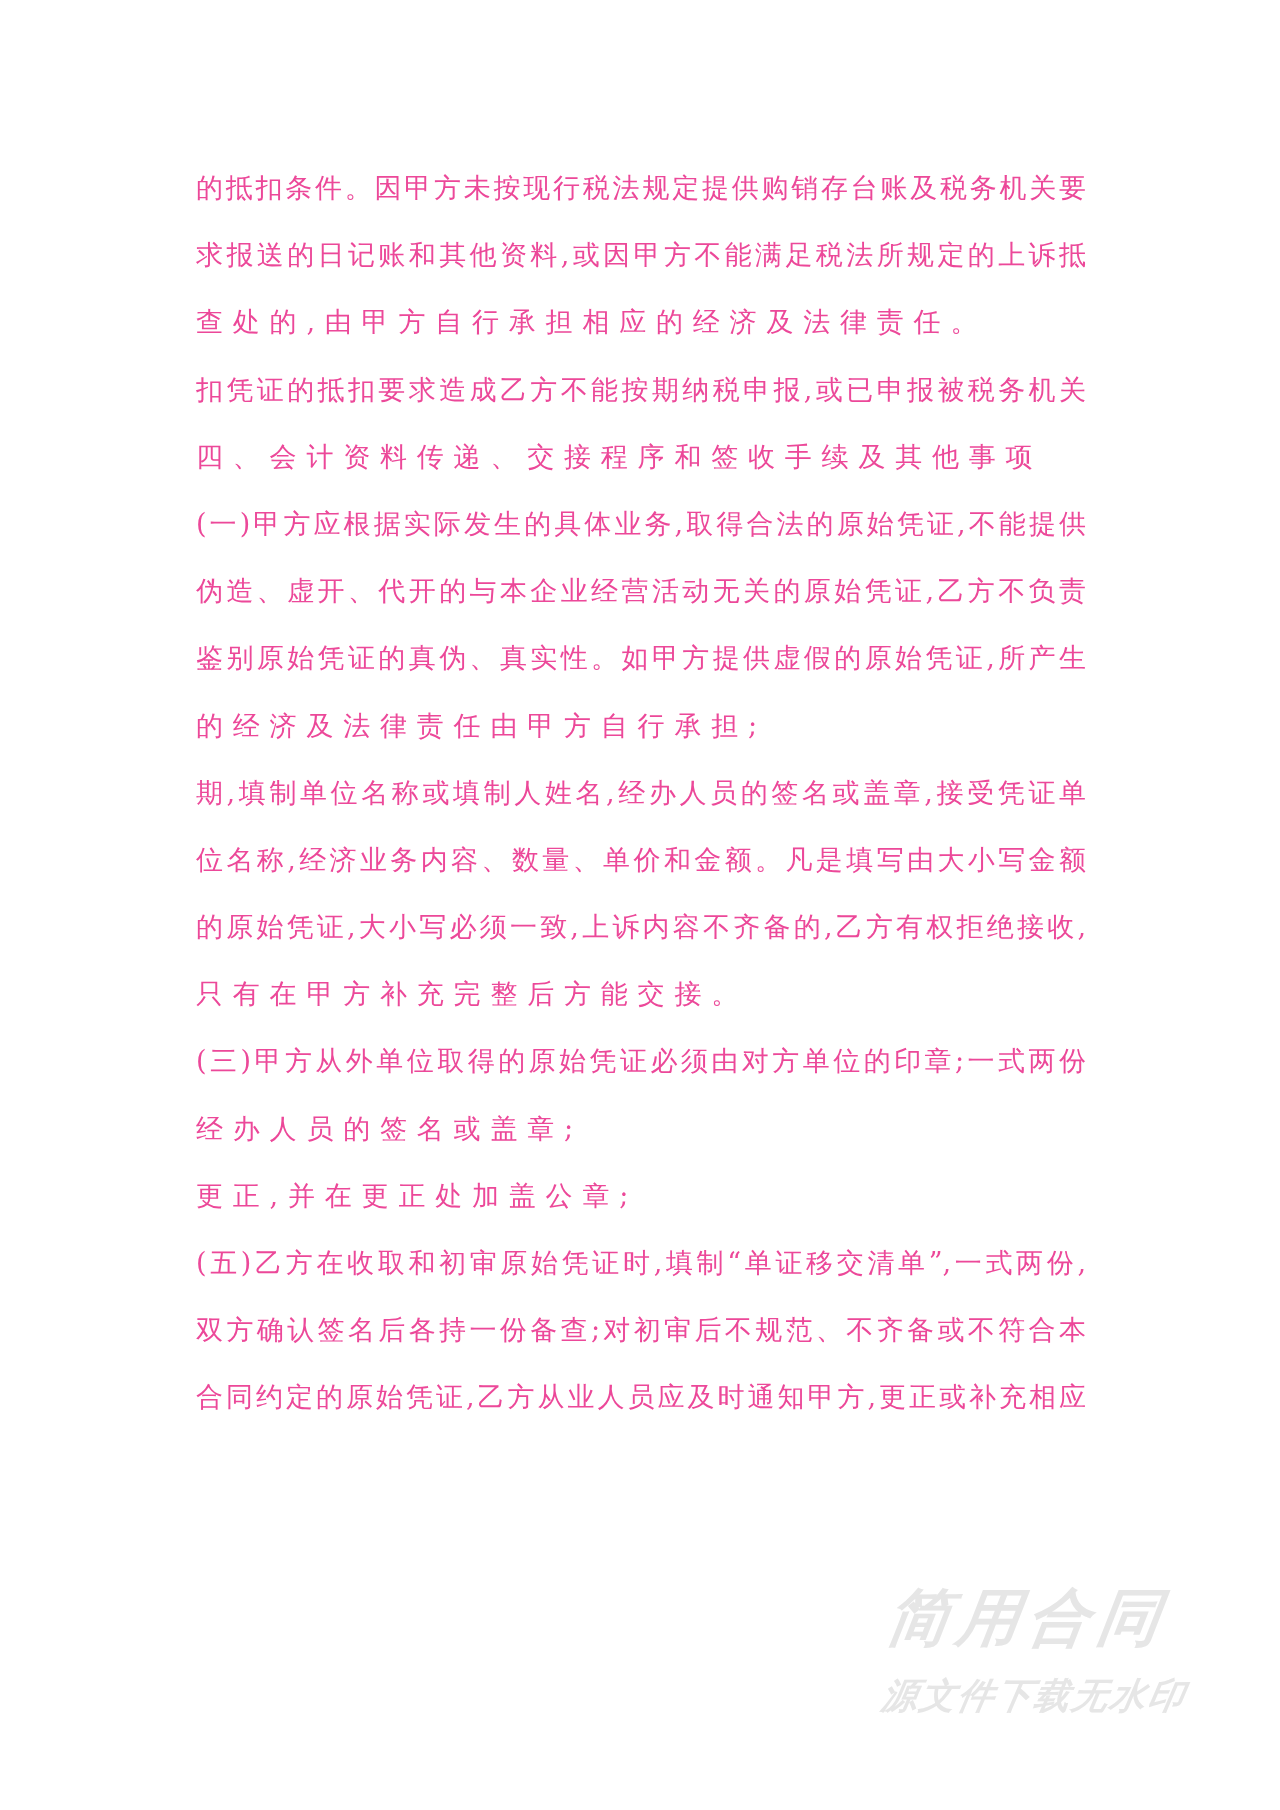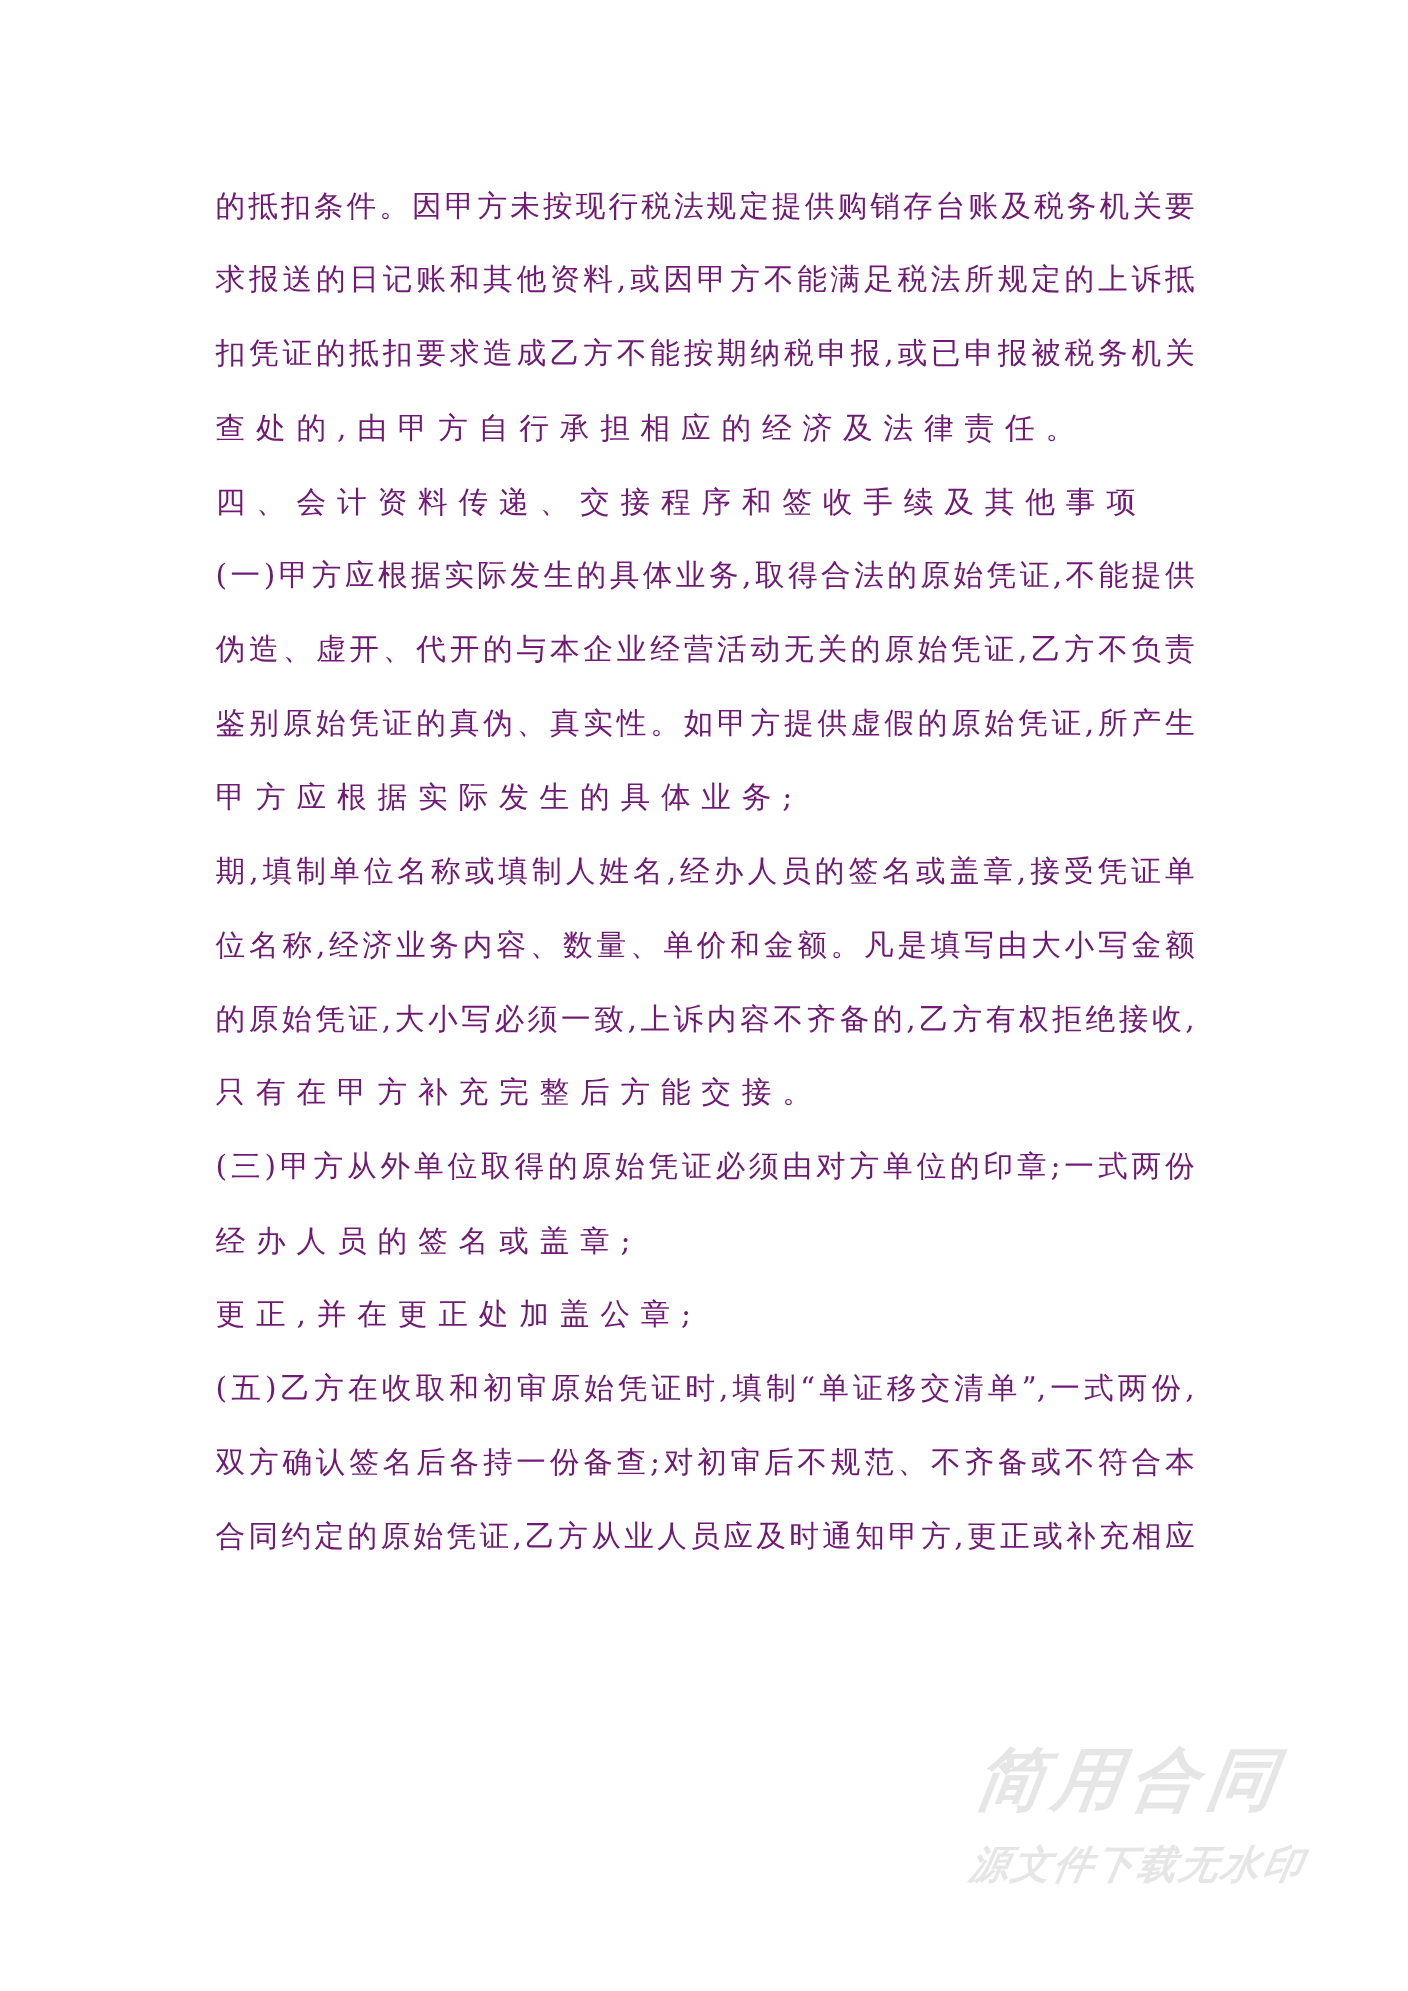--- a/index.html
+++ b/index.html
@@ -24,21 +24,21 @@
       position: absolute;
       left: 196px;
       top: 154px;
       width: 890px;
     }
     .line {
       height: 67.2px;
       line-height: 67.2px;
       font-family: "DejaVu Serif", "Liberation Serif", serif;
       font-size: 27px;
-      color: #701a75;
+      color: #ec4899;
       white-space: nowrap;
       letter-spacing: 9.8px;
     }
     .line.full {
       text-align: justify;
       text-align-last: justify;
       letter-spacing: 0;
     }
     .watermark {
       position: absolute;
@@ -66,27 +66,27 @@
       transform: skewX(-10deg);
     }
   </style>
 </head>
 <body>
 
 <div class="page">
   <div class="text-block">
     <div class="line full">的抵扣条件。因甲方未按现行税法规定提供购销存台账及税务机关要</div>
     <div class="line full">求报送的日记账和其他资料,或因甲方不能满足税法所规定的上诉抵</div>
+    <div class="line">查处的,由甲方自行承担相应的经济及法律责任。</div>
     <div class="line full">扣凭证的抵扣要求造成乙方不能按期纳税申报,或已申报被税务机关</div>
-    <div class="line">查处的,由甲方自行承担相应的经济及法律责任。</div>
     <div class="line">四、会计资料传递、交接程序和签收手续及其他事项</div>
     <div class="line full">(一)甲方应根据实际发生的具体业务,取得合法的原始凭证,不能提供</div>
     <div class="line full">伪造、虚开、代开的与本企业经营活动无关的原始凭证,乙方不负责</div>
     <div class="line full">鉴别原始凭证的真伪、真实性。如甲方提供虚假的原始凭证,所产生</div>
-    <div class="line">甲方应根据实际发生的具体业务;</div>
+    <div class="line">的经济及法律责任由甲方自行承担;</div>
     <div class="line full">期,填制单位名称或填制人姓名,经办人员的签名或盖章,接受凭证单</div>
     <div class="line full">位名称,经济业务内容、数量、单价和金额。凡是填写由大小写金额</div>
     <div class="line full">的原始凭证,大小写必须一致,上诉内容不齐备的,乙方有权拒绝接收,</div>
     <div class="line">只有在甲方补充完整后方能交接。</div>
     <div class="line full">(三)甲方从外单位取得的原始凭证必须由对方单位的印章;一式两份</div>
     <div class="line">经办人员的签名或盖章;</div>
     <div class="line">更正,并在更正处加盖公章;</div>
     <div class="line full">(五)乙方在收取和初审原始凭证时,填制“单证移交清单”,一式两份,</div>
     <div class="line full">双方确认签名后各持一份备查;对初审后不规范、不齐备或不符合本</div>
     <div class="line full">合同约定的原始凭证,乙方从业人员应及时通知甲方,更正或补充相应</div>

